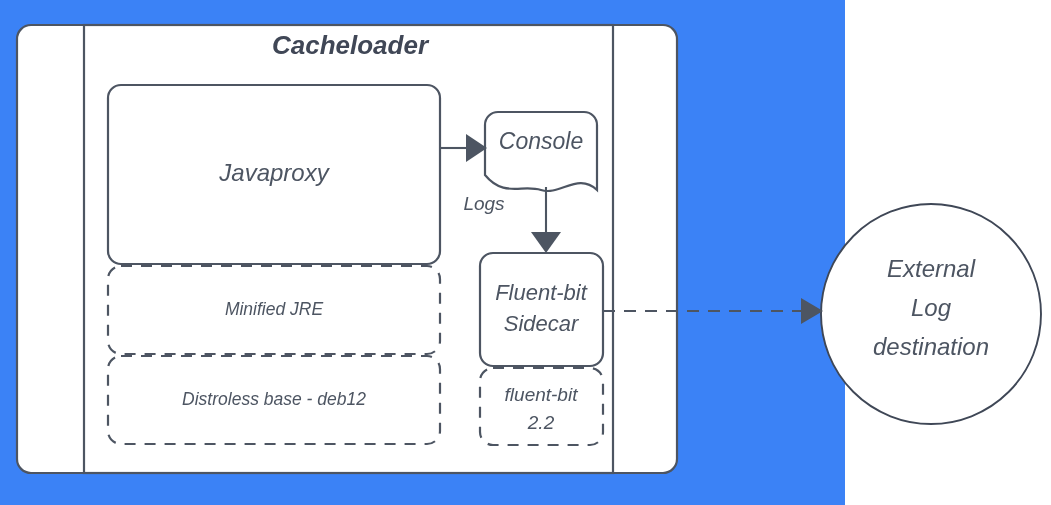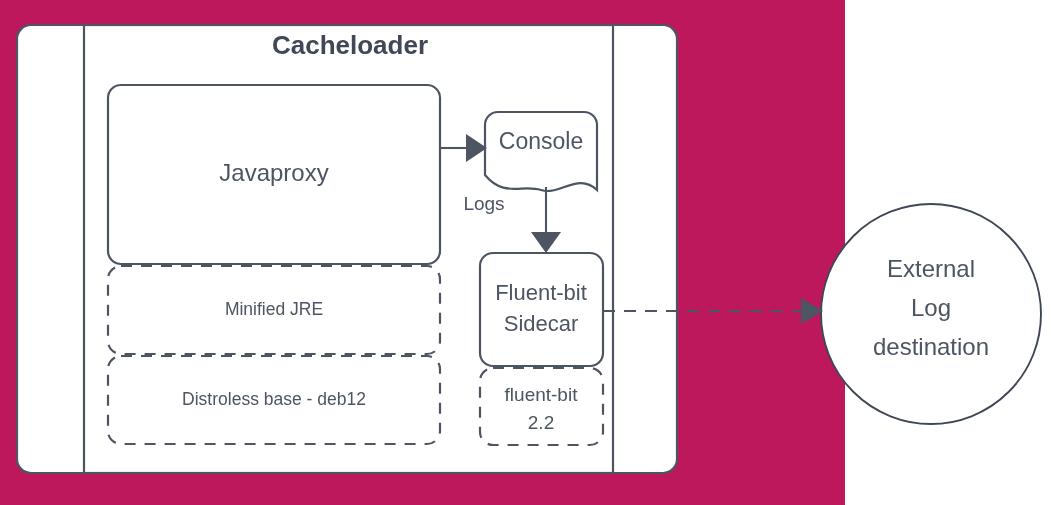--- a/index.html
+++ b/index.html
@@ -10,21 +10,22 @@
   body {
     width: 1051px;
     height: 505px;
     overflow: hidden;
     font-family: "Liberation Sans", sans-serif;
   }
   #diagram-root {
     position: relative;
     width: 845px;
     height: 505px;
-    background: #be185d;
+    background: #3b82f6;
+    font-style: italic;
   }
   svg#diagram-svg {
     position: absolute;
     top: 0;
     left: 0;
     width: 1051px;
     height: 505px;
     display: block;
   }
   .shape-fill {

